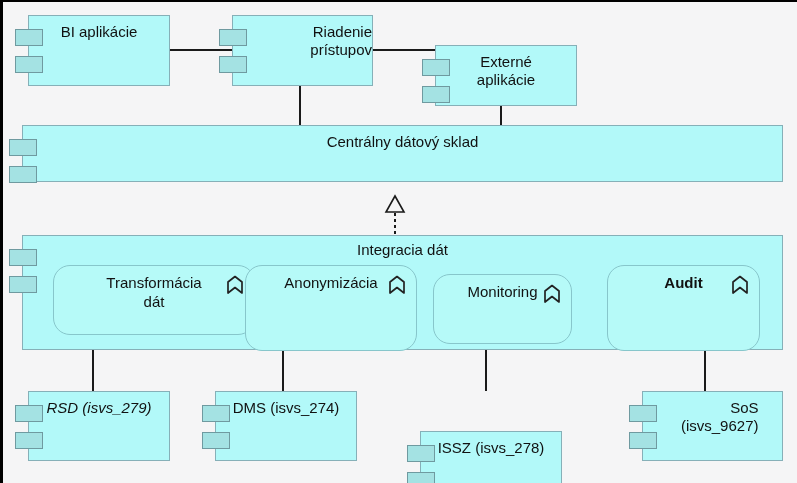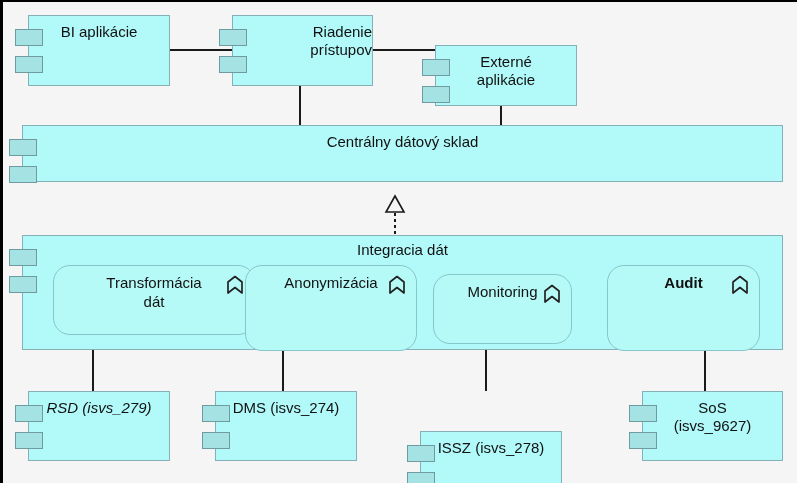--- a/index.html
+++ b/index.html
@@ -39,21 +39,21 @@
   }
   .port.p1 { top:13px; }
   .port.p2 { top:40px; }
 
   .chev { position:absolute; top:8px; right:9px; }
 
   .wires { position:absolute; top:0; left:0; pointer-events:none; }
 
   .w100 { max-width:100px; }
   .w116 { max-width:116px; }
-  .w92  { max-width:92px; }
+  .w92  { max-width:92px;text-align:right; }
 </style>
 </head>
 <body>
 
 <div class="canvas">
 
   <svg class="wires" width="797" height="483">
     <g stroke="#1a1a1a" stroke-width="2">
       <line x1="170" y1="50" x2="232" y2="50"></line>
       <line x1="373" y1="50" x2="435" y2="50"></line>

